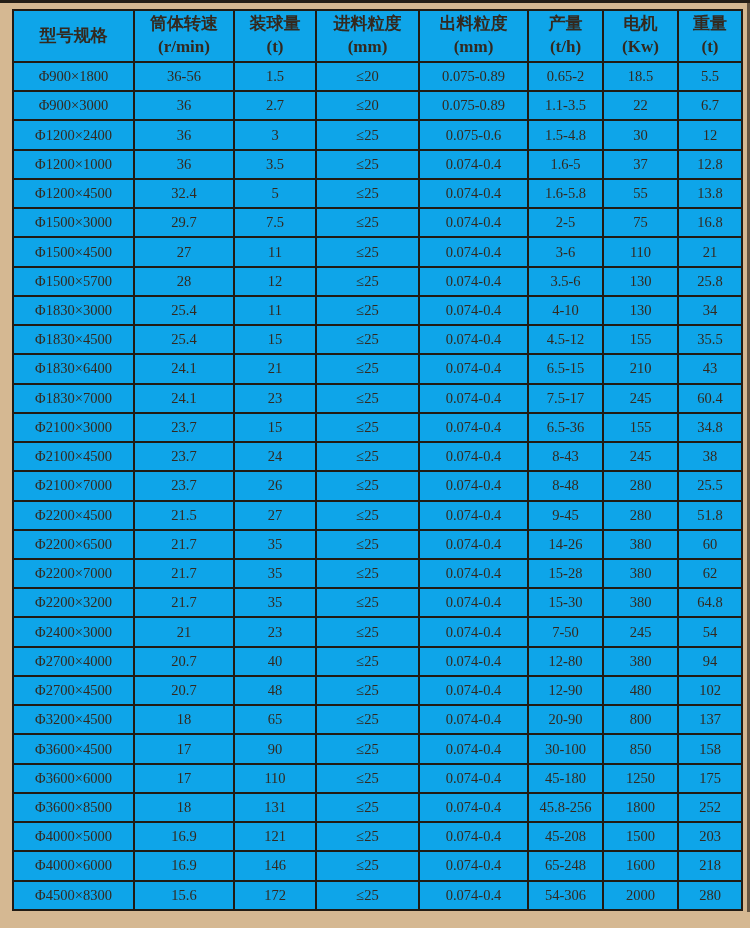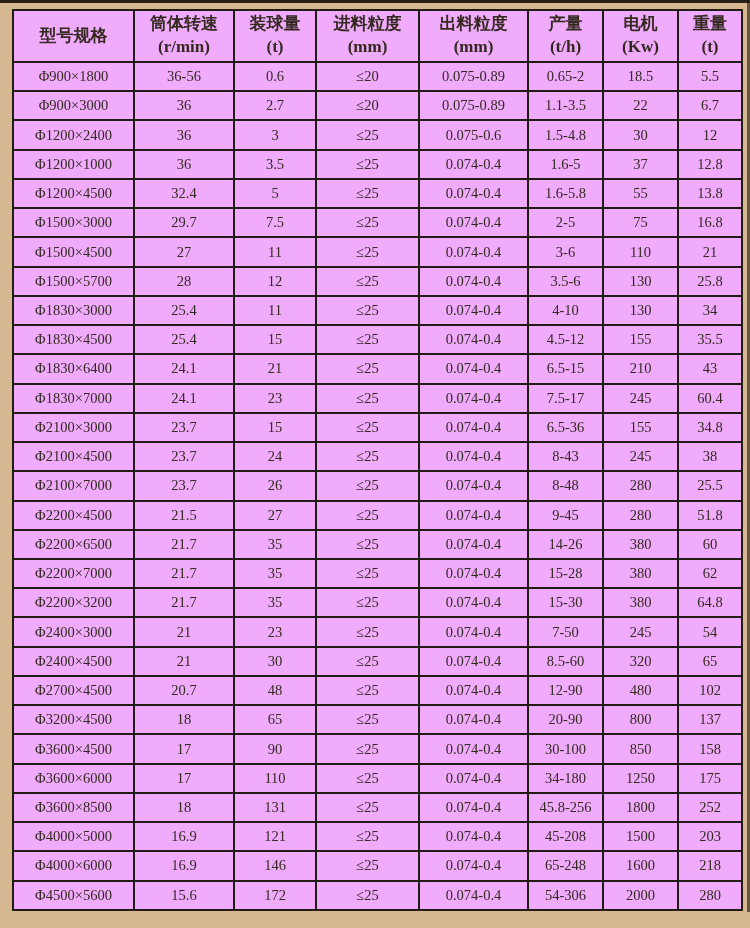--- a/index.html
+++ b/index.html
@@ -27,21 +27,21 @@
     background: rgba(40, 31, 22, 0.65);
   }
   table.spec-table {
     position: absolute;
     left: 12px;
     top: 9px;
     width: 729px;
     height: 902px;
     border-collapse: collapse;
     table-layout: fixed;
-    background: #f0abfc;
+    background: #0ea5e9;
   }
   .spec-table th, .spec-table td {
     border: 2px solid #211b14;
     text-align: center;
     vertical-align: middle;
     color: #33291f;
     padding: 0;
     overflow: hidden;
     white-space: nowrap;
   }
@@ -108,21 +108,21 @@
         <th>
           <span class="col-title">重量</span>
           <span class="col-unit">(t)</span>
         </th>
       </tr>
   </thead>
   <tbody>
       <tr>
         <td>Φ900×1800</td>
         <td>36-56</td>
-        <td>0.6</td>
+        <td>1.5</td>
         <td>≤20</td>
         <td>0.075-0.89</td>
         <td>0.65-2</td>
         <td>18.5</td>
         <td>5.5</td>
       </tr>
       <tr>
         <td>Φ900×3000</td>
         <td>36</td>
         <td>2.7</td>
@@ -306,28 +306,28 @@
         <td>Φ2400×3000</td>
         <td>21</td>
         <td>23</td>
         <td>≤25</td>
         <td>0.074-0.4</td>
         <td>7-50</td>
         <td>245</td>
         <td>54</td>
       </tr>
       <tr>
-        <td>Φ2400×4500</td>
-        <td>21</td>
-        <td>30</td>
-        <td>≤25</td>
-        <td>0.074-0.4</td>
-        <td>8.5-60</td>
-        <td>320</td>
-        <td>65</td>
+        <td>Φ2700×4000</td>
+        <td>20.7</td>
+        <td>40</td>
+        <td>≤25</td>
+        <td>0.074-0.4</td>
+        <td>12-80</td>
+        <td>380</td>
+        <td>94</td>
       </tr>
       <tr>
         <td>Φ2700×4500</td>
         <td>20.7</td>
         <td>48</td>
         <td>≤25</td>
         <td>0.074-0.4</td>
         <td>12-90</td>
         <td>480</td>
         <td>102</td>
@@ -351,21 +351,21 @@
         <td>30-100</td>
         <td>850</td>
         <td>158</td>
       </tr>
       <tr>
         <td>Φ3600×6000</td>
         <td>17</td>
         <td>110</td>
         <td>≤25</td>
         <td>0.074-0.4</td>
-        <td>34-180</td>
+        <td>45-180</td>
         <td>1250</td>
         <td>175</td>
       </tr>
       <tr>
         <td>Φ3600×8500</td>
         <td>18</td>
         <td>131</td>
         <td>≤25</td>
         <td>0.074-0.4</td>
         <td>45.8-256</td>
@@ -386,21 +386,21 @@
         <td>Φ4000×6000</td>
         <td>16.9</td>
         <td>146</td>
         <td>≤25</td>
         <td>0.074-0.4</td>
         <td>65-248</td>
         <td>1600</td>
         <td>218</td>
       </tr>
       <tr>
-        <td>Φ4500×5600</td>
+        <td>Φ4500×8300</td>
         <td>15.6</td>
         <td>172</td>
         <td>≤25</td>
         <td>0.074-0.4</td>
         <td>54-306</td>
         <td>2000</td>
         <td>280</td>
       </tr>
     </tbody>
 </table>

